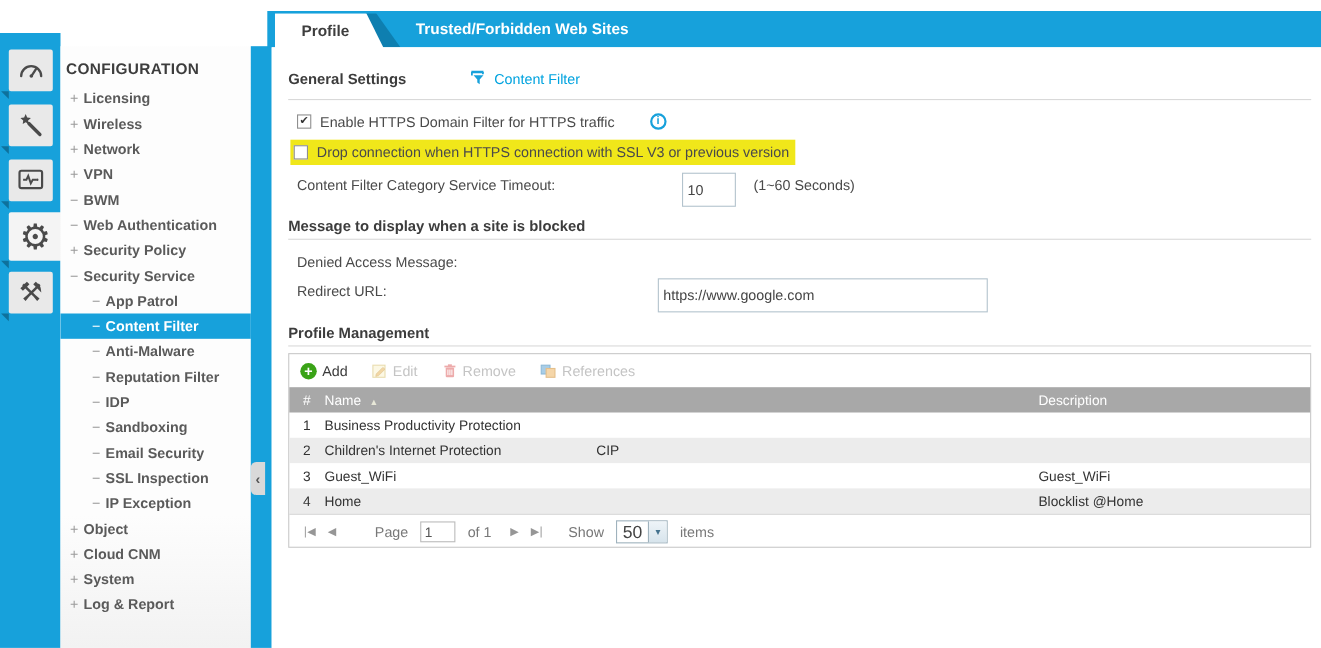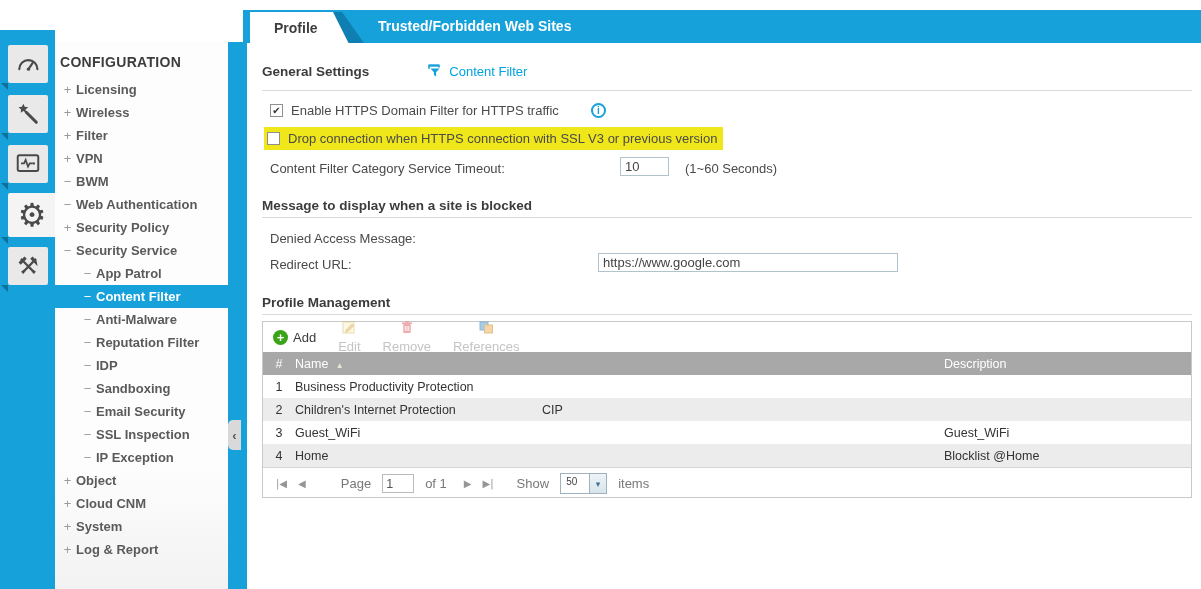--- a/index.html
+++ b/index.html
@@ -56,45 +56,45 @@
   .cb{display:inline-flex;width:13px;height:13px;border:1px solid #8f8f8f;background:#fff;
       align-items:center;justify-content:center;flex:0 0 13px;box-sizing:border-box;cursor:pointer;}
   .cb.checked::after{content:"\2714";font-size:10px;color:#333;line-height:1;}
   .cb-row{display:flex;align-items:center;gap:8px;font-size:13px;color:#4a4a4a;}
   .hl{background:var(--highlight,#f0e71a);padding:4px 6px 4px 3px;}
 
   .info{display:inline-flex;width:15px;height:15px;border:2px solid var(--accent,#17a1db);border-radius:50%;
         color:var(--accent,#17a1db);font-size:10px;font-weight:bold;align-items:center;justify-content:center;
         box-sizing:border-box;cursor:pointer;}
 
-  input.txt{border:1px solid #b3c3cd;height:19px;box-sizing:border-box;font-size:13px;color:#444;
+  input.txt{border:1px solid #b3c3cd;height:31px;box-sizing:border-box;font-size:13px;color:#444;
         padding:1px 4px;font-family:inherit;background:#fff;}
   .flabel{font-size:13px;color:#4a4a4a;}
 
   
   .pm-box{position:absolute;left:15px;top:278px;width:930px;height:177px;border:1px solid #c9c9c9;
         box-sizing:border-box;background:#fff;}
   .toolbar{height:30px;display:flex;align-items:center;gap:22px;padding-left:10px;font-size:13px;}
   .tbtn{display:flex;align-items:center;gap:5px;cursor:pointer;color:#3a3a3a;}
-  .tbtn.disabled{color:#c4c4c4;flex-direction:column;}
+  .tbtn.disabled{color:#c4c4c4;}
   .add-ic{display:inline-flex;width:15px;height:15px;border-radius:50%;background:var(--add-green,#3aa317);
         color:#fff;align-items:center;justify-content:center;font-size:13px;font-weight:bold;line-height:1;}
   .thead{height:23px;background:var(--header-gray,#a8a8a8);color:#fff;display:flex;align-items:center;font-size:12.5px;}
   .trow{height:23px;display:flex;align-items:center;font-size:12.5px;color:#333;cursor:pointer;}
   .trow.alt{background:#ececec;}
   .tc.num,.th.num{width:32px;text-align:center;flex:0 0 32px;}
   .tc.name,.th.name{flex:1;}
   .tc.desc,.th.desc{width:247px;flex:0 0 247px;}
   .sort{font-size:8px;color:#e8e8d8;margin-left:4px;}
   .pgbar{height:31px;border-top:1px solid #d4d4d4;display:flex;align-items:center;gap:11px;
         padding-left:13px;font-size:13px;color:#787878;}
   .pg-arrow{color:#969696;font-size:10px;cursor:pointer;font-family:"DejaVu Sans",sans-serif;}
   input.pg{width:32px;height:19px;border:1px solid #bbb;font-size:12.5px;color:#555;padding:0 3px;box-sizing:border-box;}
   .dd{display:inline-flex;width:47px;height:21px;border:1px solid #9fb2bd;box-sizing:border-box;cursor:pointer;background:#fff;}
-  .dd .val{flex:1;font-size:10px;color:#444;padding:2px 0 0 5px;}
+  .dd .val{flex:1;font-size:16px;color:#444;padding:2px 0 0 5px;}
   .dd .chev{width:16px;background:linear-gradient(#eef4f8,#d7e4ec);border-left:1px solid #9fb2bd;
         display:flex;align-items:center;justify-content:center;color:#44728e;font-size:9px;font-family:"DejaVu Sans",sans-serif;}
 </style>
 </head>
 <body>
 
 <div id="screen">
 
   <div class="icon-col">
     <div class="tile" style="top:15px">
@@ -131,21 +131,21 @@
         <div class="mi lvl1">
           <span class="pfx">+</span>
           <span class="lbl">Licensing</span>
         </div>
         <div class="mi lvl1">
           <span class="pfx">+</span>
           <span class="lbl">Wireless</span>
         </div>
         <div class="mi lvl1">
           <span class="pfx">+</span>
-          <span class="lbl">Filter</span>
+          <span class="lbl">Network</span>
         </div>
         <div class="mi lvl1">
           <span class="pfx">+</span>
           <span class="lbl">VPN</span>
         </div>
         <div class="mi lvl1">
           <span class="pfx">−</span>
           <span class="lbl">BWM</span>
         </div>
         <div class="mi lvl1">

